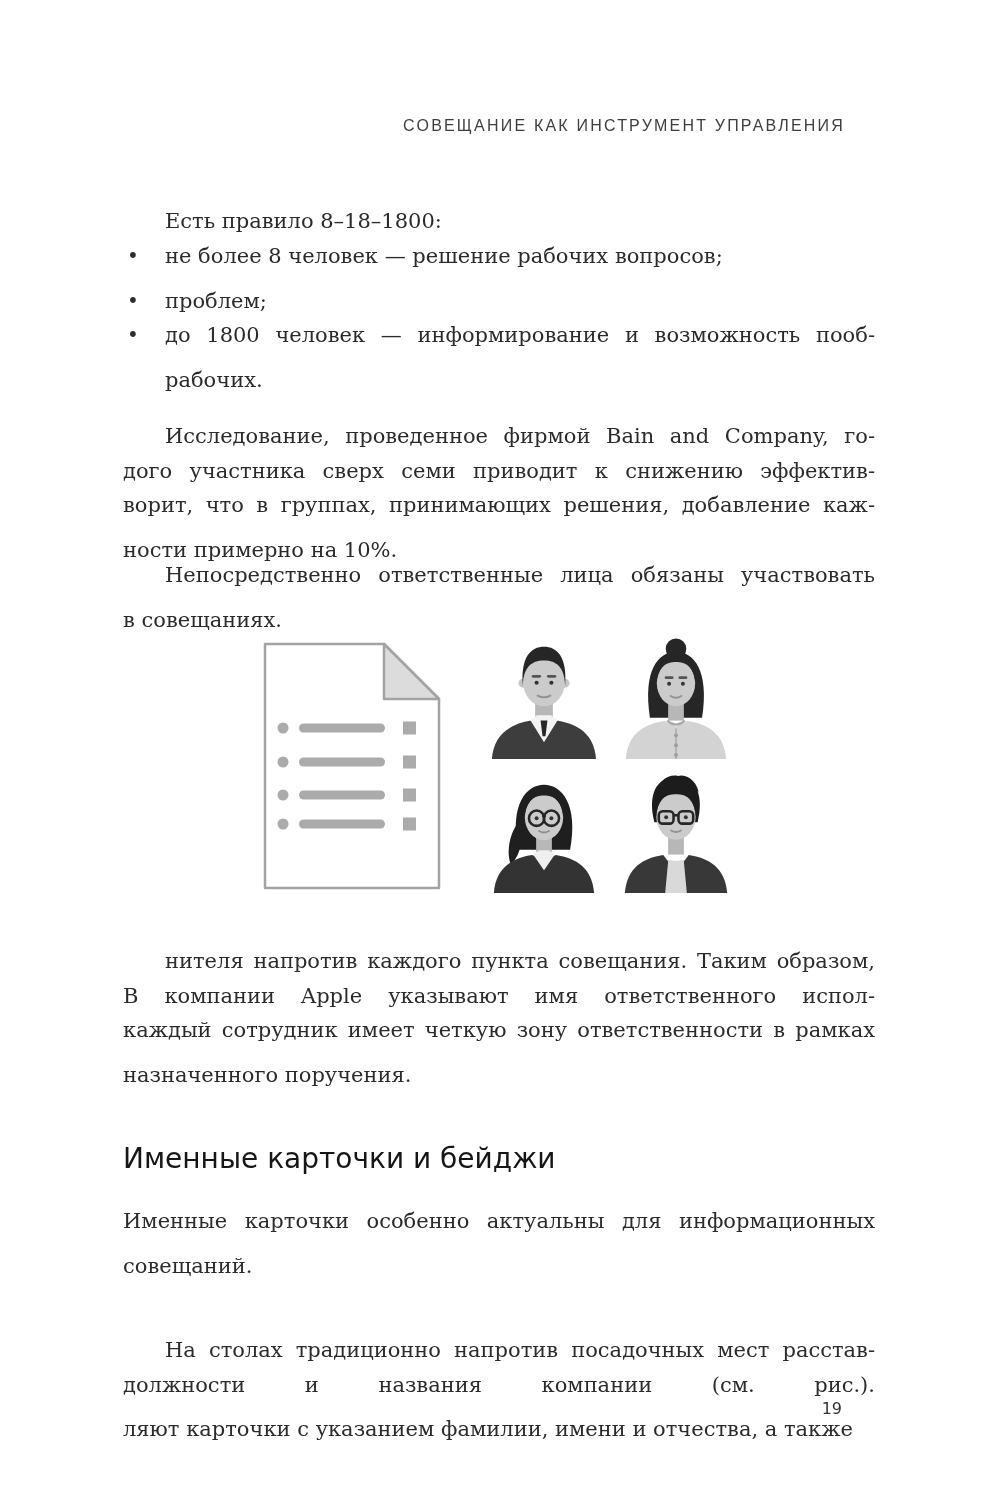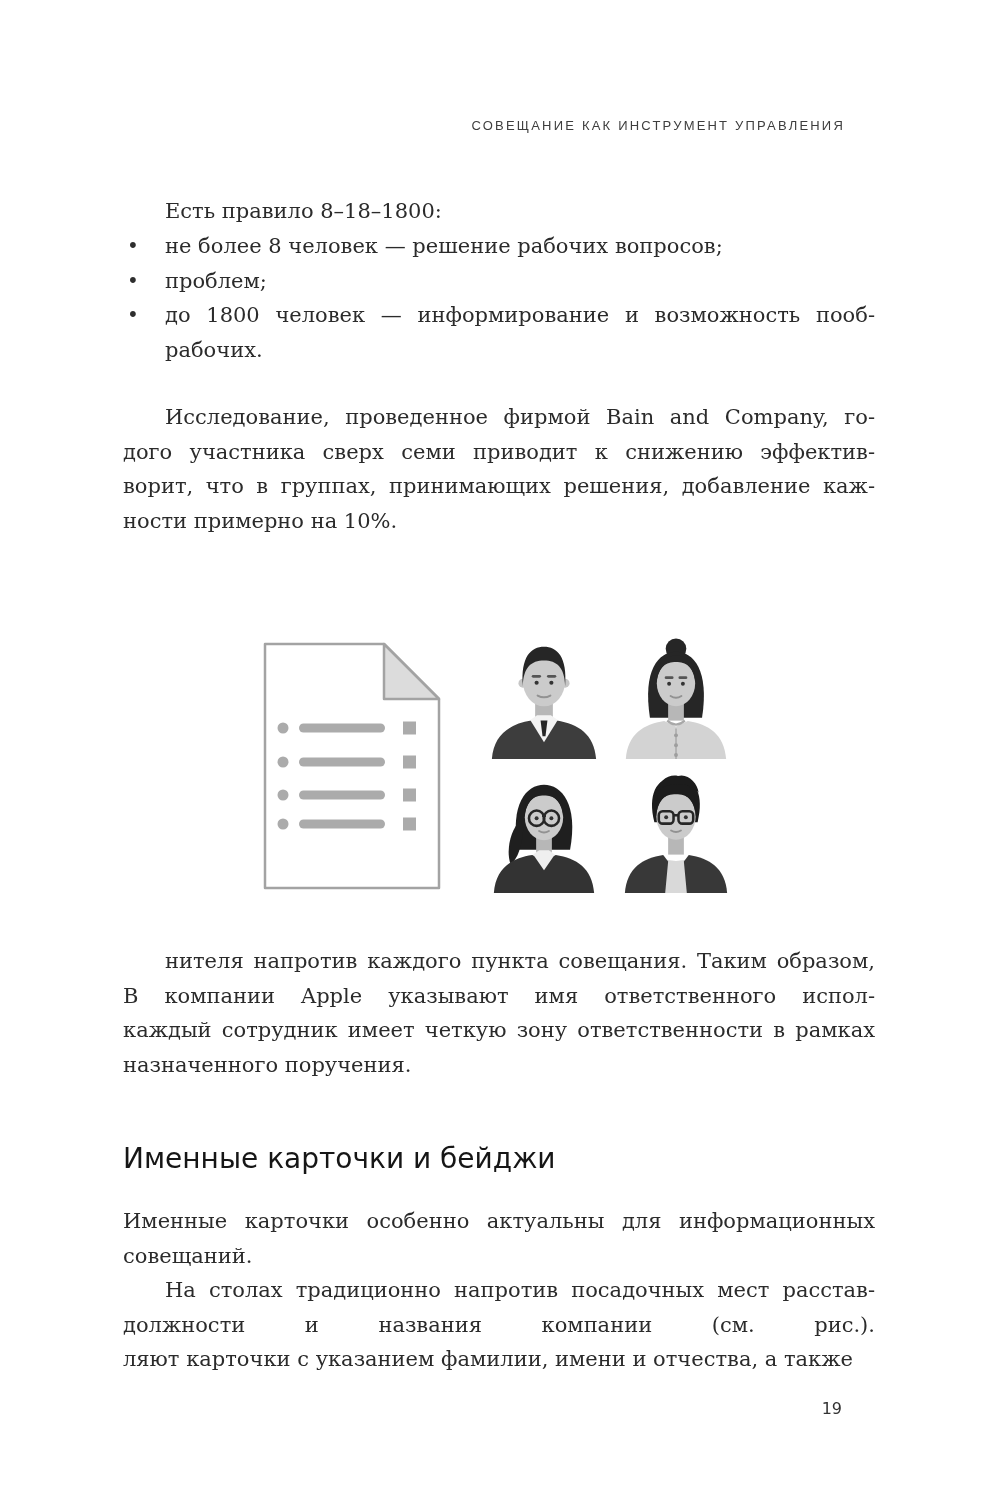--- a/index.html
+++ b/index.html
@@ -16,44 +16,44 @@
   }
   .abs { position: absolute; }
 
   
   .running-header {
     top: 116px;
     left: 123px;
     width: 722px;
     text-align: right;
     font-family: "Liberation Sans", sans-serif;
-    font-size: 13px;
+    font-size: 16px;
     font-weight: 500;
     letter-spacing: 2.2px;
     color: #3e3e3e;
     line-height: 20px;
   }
 
   
   .body-text {
     font-size: 21px;
     line-height: 34.6px;
   }
   .para { left: 123px; width: 752px; }
   .lines > div { text-align: justify; text-align-last: justify; }
-  .lines > div:last-child { text-align-last: left; }
+  .lines > div:last-child { text-align-last: left; margin-top: 10px; }
   .indent > div:first-child { text-indent: 42px; }
 
   #para-intro   { top: 194px; }
   #bullet-list  { top: 229px; left: 123px; width: 752px; }
-  #para-bain    { top: 400px; }
+  #para-bain    { top: 419px; }
   #para-resp    { top: 558px; }
   #para-apple   { top: 944px; }
   #para-cards   { top: 1204px; }
-  #para-tables  { top: 1273px; }
+  #para-tables  { top: 1333px; }
 
   .bullet-item { position: relative; padding-left: 42px; }
   .bullet-marker {
     position: absolute;
     left: 4px;
     top: 0;
     font-size: 20px;
     line-height: 34.6px;
     color: #2e2e2e;
   }
@@ -133,20 +133,24 @@
     </div>
   </div>
 
   <div class="abs para body-text lines indent" id="para-bain">
       <div>Исследование, проведенное фирмой Bain and Company, го-</div>
       <div>дого участника сверх семи приводит к снижению эффектив-</div>
       <div>ворит, что в группах, принимающих решения, добавление каж-</div>
       <div>ности примерно на 10%.</div>
     </div>
 
+  <div class="abs para body-text lines indent" id="para-resp">
+      <div>Непосредственно ответственные лица обязаны участвовать</div>
+      <div>в совещаниях.</div>
+    </div>
 
   <div class="abs" id="figure">
 
     <div class="doc-icon-wrap">
       <svg viewBox="0 0 178 248" width="178" height="248" aria-hidden="true">
         <path d="M2,2 H121 L176,57 V246 H2 Z" fill="#ffffff" stroke="#a3a3a3" stroke-width="2.5" stroke-linejoin="round"></path>
         <path d="M121,2 V57 H176 Z" fill="#dcdcdc" stroke="#a3a3a3" stroke-width="2.5" stroke-linejoin="round"></path>
 
         <circle cx="20" cy="86" r="5.5" fill="#ababab"></circle>
         <rect x="36" y="81.5" width="86" height="9" rx="4.5" fill="#ababab"></rect>

